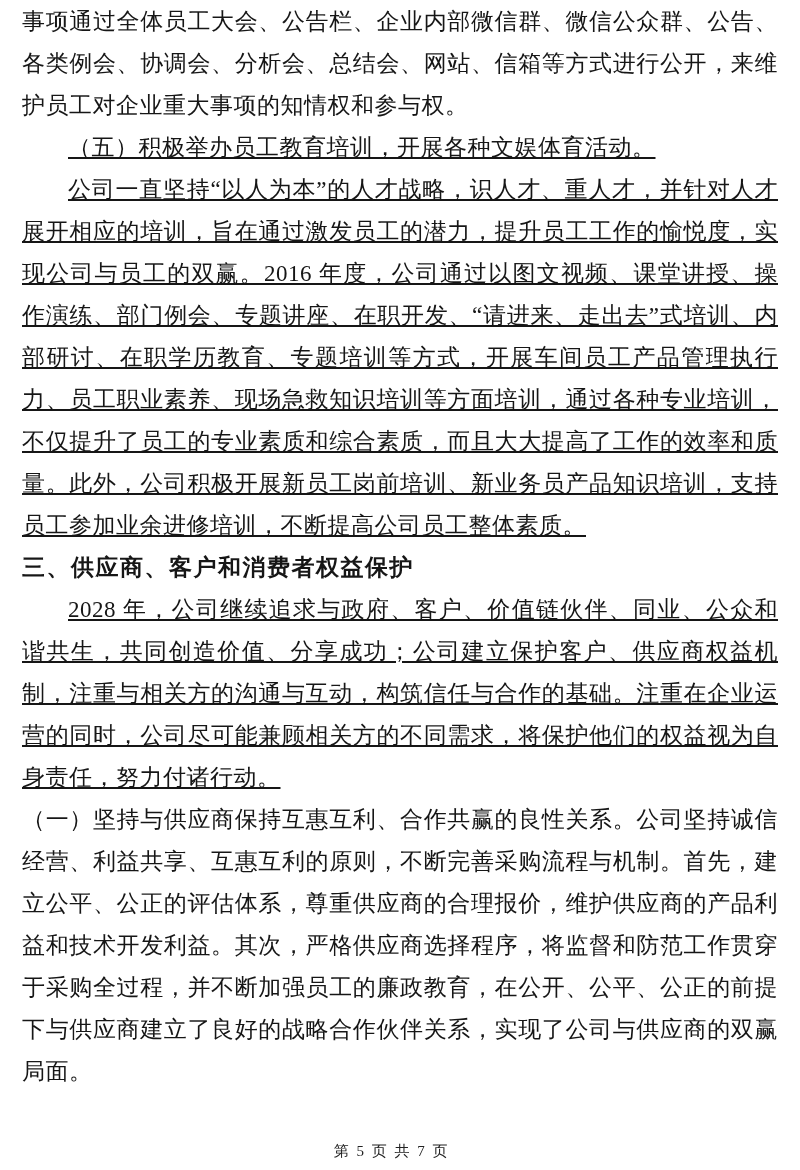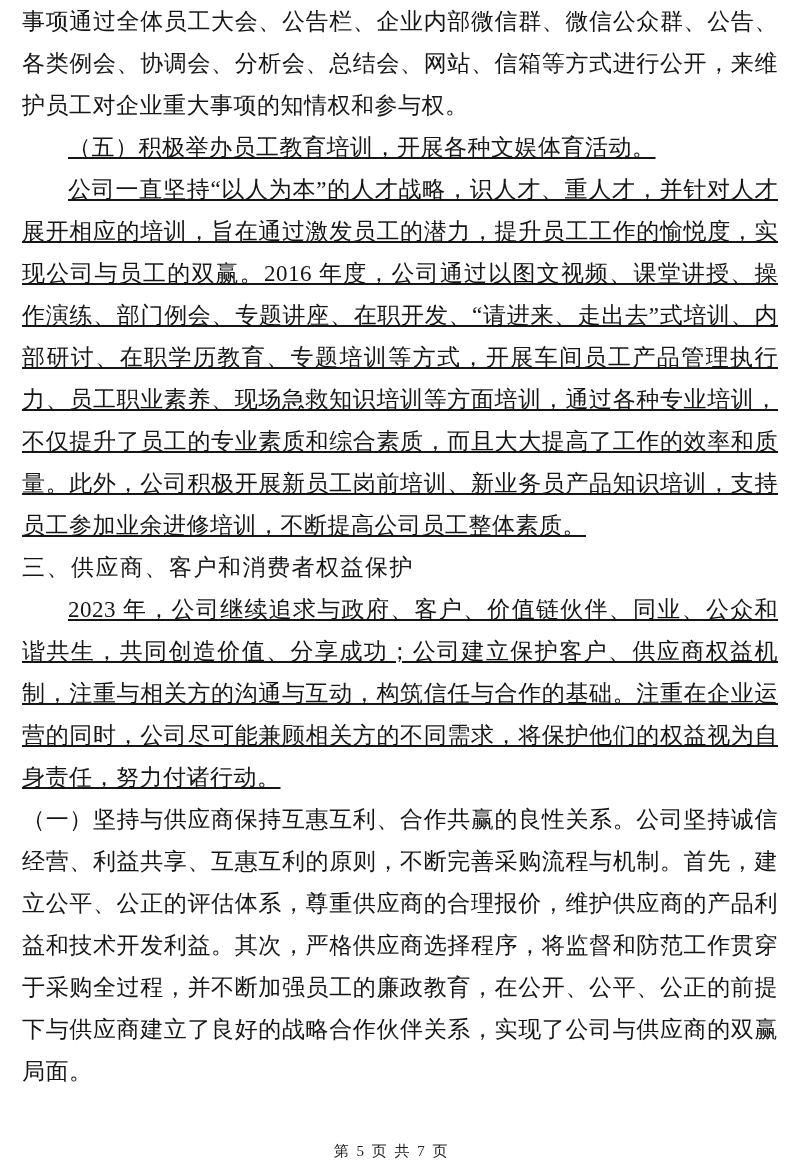--- a/index.html
+++ b/index.html
@@ -30,21 +30,21 @@
     text-align: justify;
     text-align-last: left;
     letter-spacing: 0.5px;
     word-break: break-all;
   }
   .content p.indent {
     text-indent: 2em;
     text-decoration: underline;
   }
   .content p.heading {
-    font-weight: normal;
+    font-weight: bold;
     font-size: 23px;
     letter-spacing: 1.5px;
   }
   .footer {
     position: absolute;
     left: 0;
     right: 17px;
     bottom: 7px;
     text-align: center;
     font-size: 15px;
@@ -54,19 +54,19 @@
 </style>
 </head>
 <body>
 
 <div class="page">
   <div class="content" id="content">
       <p class="body">事项通过全体员工大会、公告栏、企业内部微信群、微信公众群、公告、各类例会、协调会、分析会、总结会、网站、信箱等方式进行公开，来维护员工对企业重大事项的知情权和参与权。</p>
       <p class="body indent">（五）积极举办员工教育培训，开展各种文娱体育活动。</p>
       <p class="body indent">公司一直坚持“以人为本”的人才战略，识人才、重人才，并针对人才展开相应的培训，旨在通过激发员工的潜力，提升员工工作的愉悦度，实现公司与员工的双赢。2016 年度，公司通过以图文视频、课堂讲授、操作演练、部门例会、专题讲座、在职开发、“请进来、走出去”式培训、内部研讨、在职学历教育、专题培训等方式，开展车间员工产品管理执行力、员工职业素养、现场急救知识培训等方面培训，通过各种专业培训，不仅提升了员工的专业素质和综合素质，而且大大提高了工作的效率和质量。此外，公司积极开展新员工岗前培训、新业务员产品知识培训，支持员工参加业余进修培训，不断提高公司员工整体素质。</p>
       <p class="heading">三、供应商、客户和消费者权益保护</p>
-      <p class="body indent">2023 年，公司继续追求与政府、客户、价值链伙伴、同业、公众和谐共生，共同创造价值、分享成功；公司建立保护客户、供应商权益机制，注重与相关方的沟通与互动，构筑信任与合作的基础。注重在企业运营的同时，公司尽可能兼顾相关方的不同需求，将保护他们的权益视为自身责任，努力付诸行动。</p>
+      <p class="body indent">2028 年，公司继续追求与政府、客户、价值链伙伴、同业、公众和谐共生，共同创造价值、分享成功；公司建立保护客户、供应商权益机制，注重与相关方的沟通与互动，构筑信任与合作的基础。注重在企业运营的同时，公司尽可能兼顾相关方的不同需求，将保护他们的权益视为自身责任，努力付诸行动。</p>
       <p class="body">（一）坚持与供应商保持互惠互利、合作共赢的良性关系。公司坚持诚信经营、利益共享、互惠互利的原则，不断完善采购流程与机制。首先，建立公平、公正的评估体系，尊重供应商的合理报价，维护供应商的产品利益和技术开发利益。其次，严格供应商选择程序，将监督和防范工作贯穿于采购全过程，并不断加强员工的廉政教育，在公开、公平、公正的前提下与供应商建立了良好的战略合作伙伴关系，实现了公司与供应商的双赢局面。</p>
     </div>
   <div class="footer">
     <span>第 5 页 共 7 页</span>
   </div>
 </div>
 
 </body></html>

